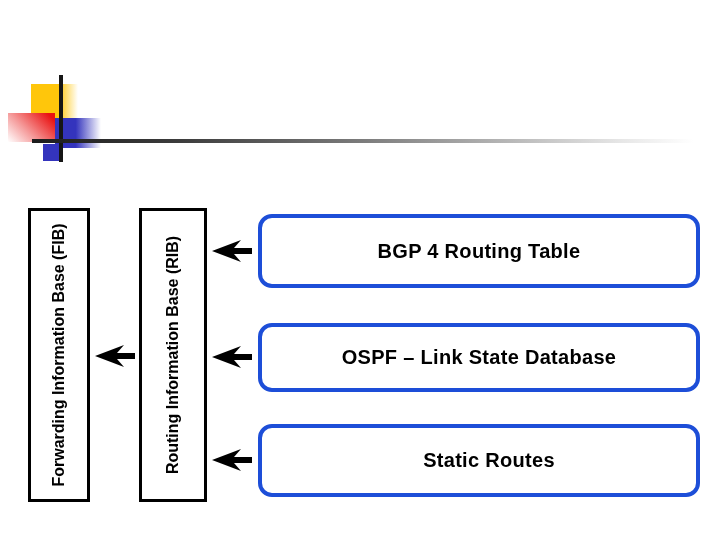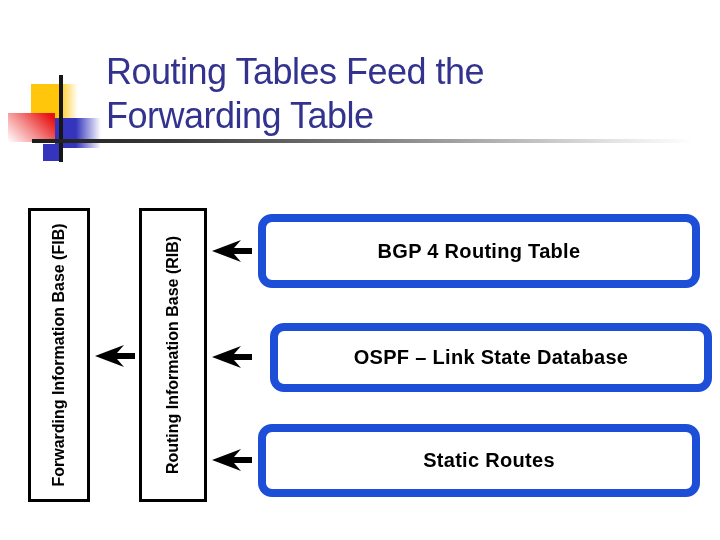--- a/index.html
+++ b/index.html
@@ -73,33 +73,33 @@
     font-size: 16px;
     font-weight: bold;
     color: #000000;
   }
 
   .srcbox {
     position: absolute;
     left: 258px;
     width: 442px;
     background: #ffffff;
-    border: 8px solid #1d4ed8;
+    border: 4px solid #1d4ed8;
     border-radius: 14px;
     box-sizing: border-box;
     display: flex;
     align-items: center;
     justify-content: center;
     font-size: 20px;
     font-weight: bold;
     color: #000000;
     letter-spacing: 0.3px;
   }
   .srcbox-1 { top: 214px; height: 74px; }
-  .srcbox-2 { top: 323px; height: 69px; margin-left: 12px; }
+  .srcbox-2 { top: 323px; height: 69px; }
   .srcbox-3 { top: 424px; height: 73px; padding-left: 20px; }
 
   .arrow { position: absolute; width: 40px; height: 24px; }
   .arrow polygon { fill: #000000; }
   .arrow-mid  { left: 95px;  top: 344px; }
   .arrow-src1 { left: 212px; top: 239px; }
   .arrow-src2 { left: 212px; top: 345px; }
   .arrow-src3 { left: 212px; top: 448px; }
 </style>
 </head>
@@ -107,24 +107,20 @@
 
 <div class="slide">
 
   <div class="orn-yellow"></div>
   <div class="orn-red"></div>
   <div class="orn-blue"></div>
   <div class="orn-blue-small"></div>
   <div class="orn-vline"></div>
   <div class="title-rule"></div>
 
-  <h1 class="title">
-    <span>Routing Tables Feed the</span>
-    <span>Forwarding Table</span>
-  </h1>
 
   <div class="vbox vbox-fib">
     <span class="vlabel">Forwarding Information Base (FIB)</span>
   </div>
   <div class="vbox vbox-rib">
     <span class="vlabel">Routing Information Base (RIB)</span>
   </div>
 
   <svg class="arrow arrow-mid" viewBox="0 0 40 24">
     <polygon points="0,12 29,1 22,9 40,9 40,15 22,15 29,23"></polygon>

